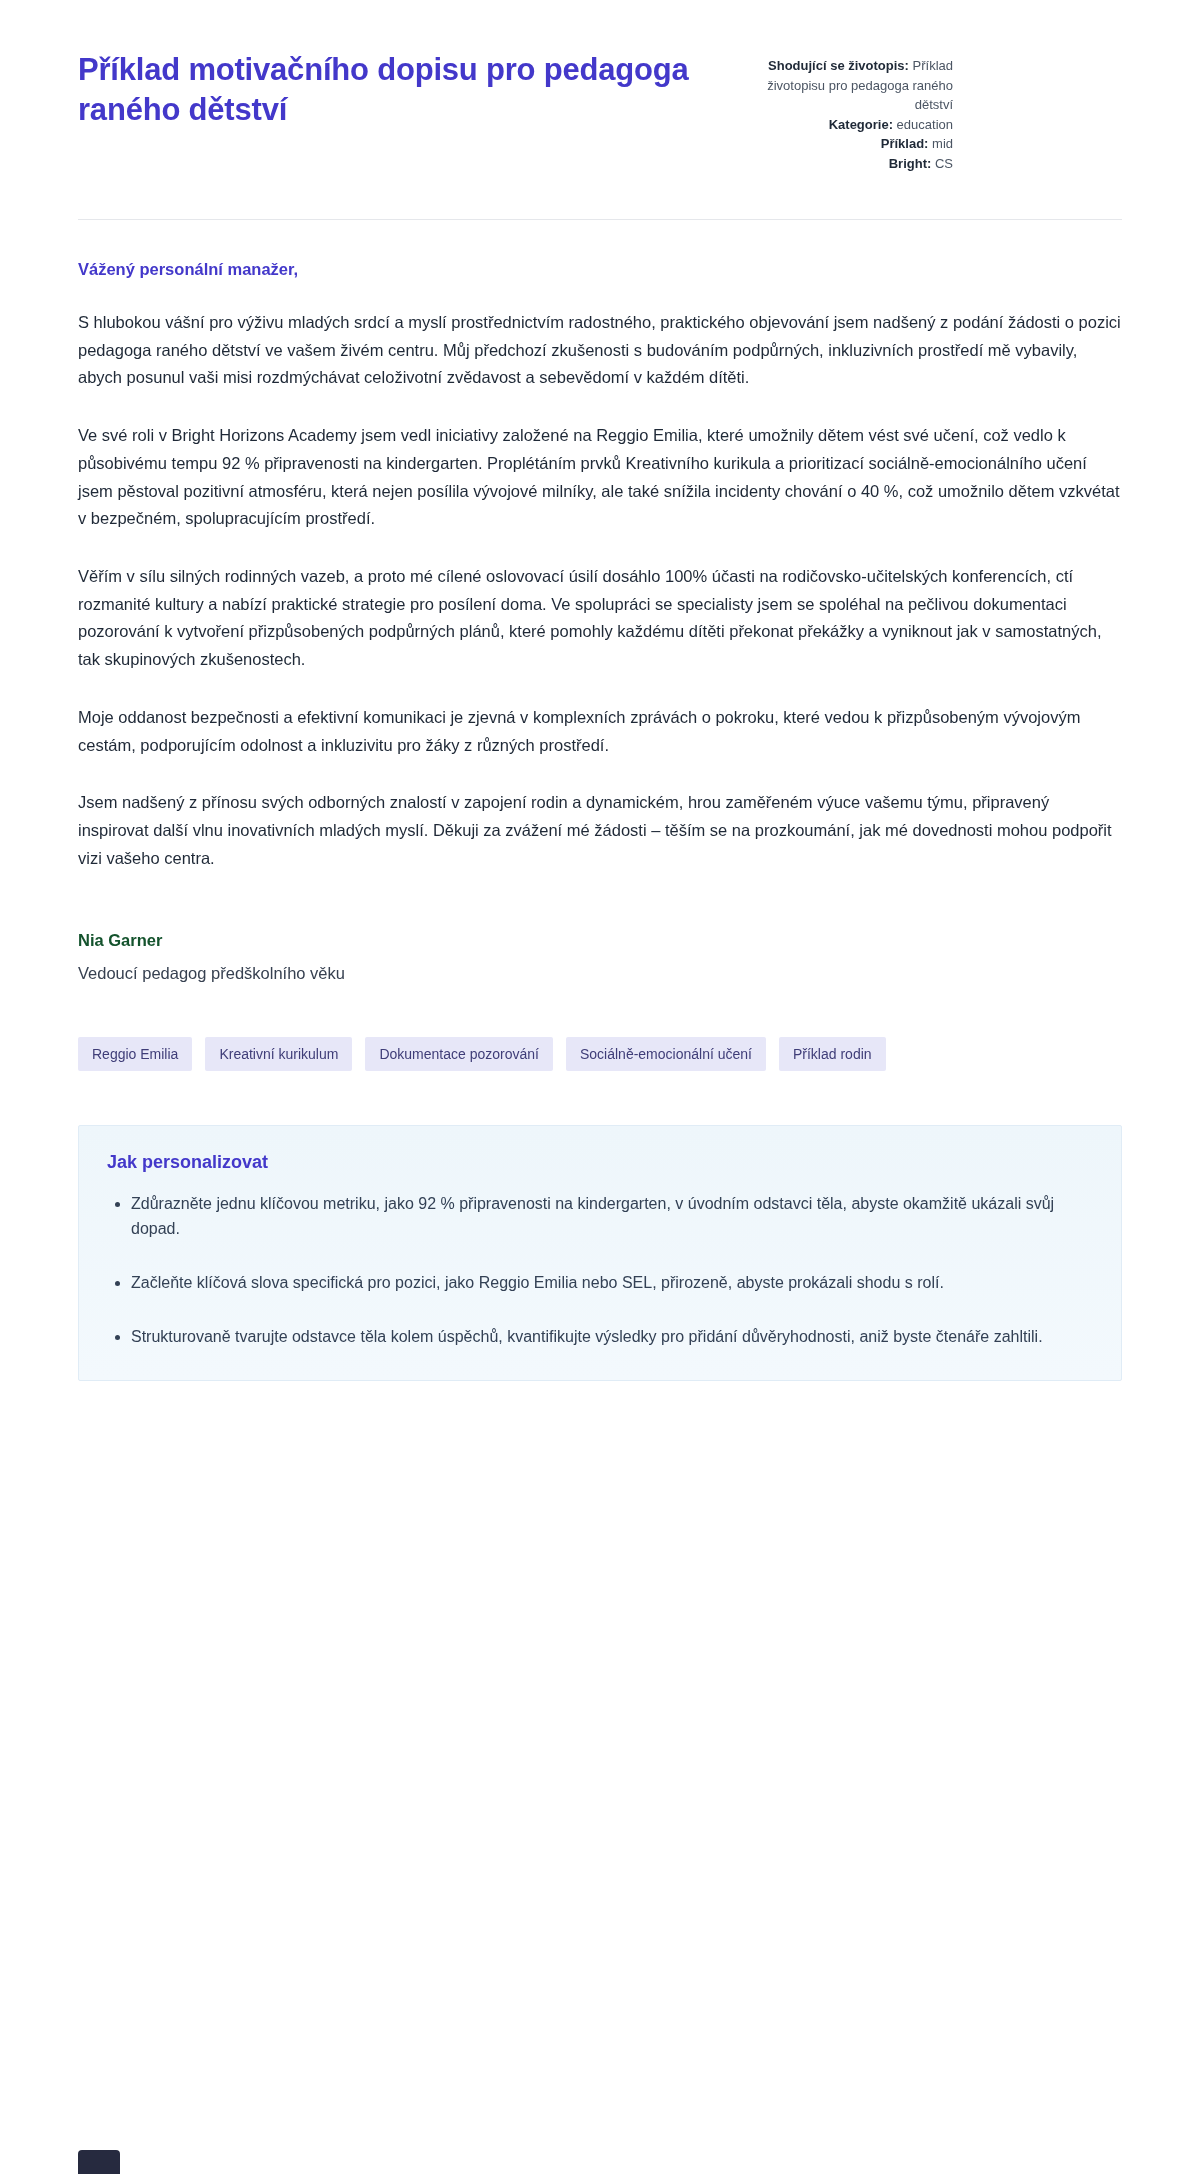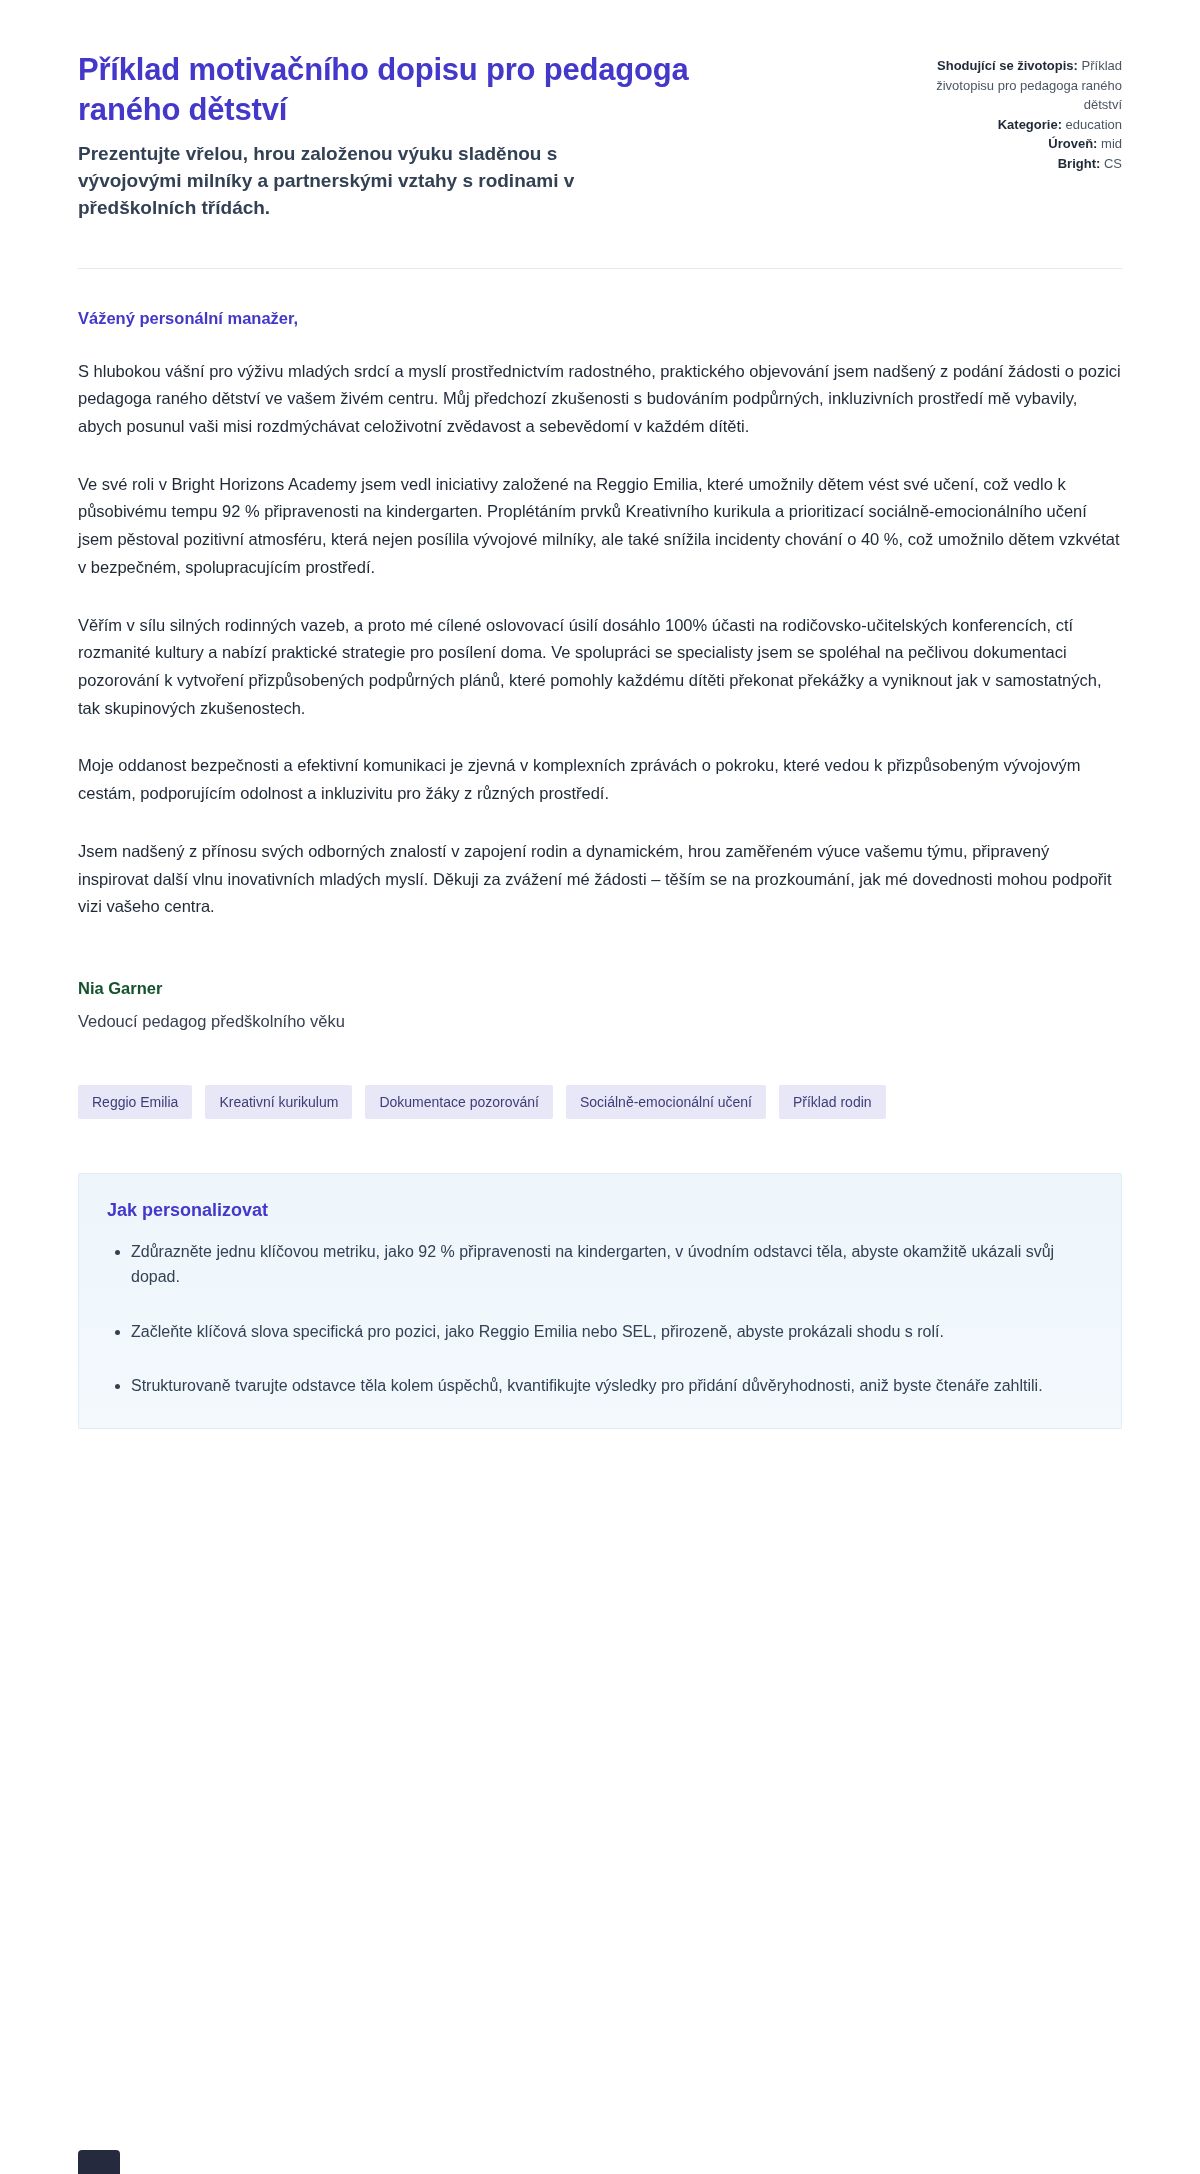--- a/index.html
+++ b/index.html
@@ -5,21 +5,21 @@
   * { margin:0; padding:0; box-sizing:border-box; }
   html, body { background:#ffffff; }
   body {
     width:1200px; min-height:2174px; position:relative;
     font-family:"Liberation Sans","DejaVu Sans",sans-serif;
     color:#1f2937;
   }
   .page { padding:50px 78px 0 78px; }
 
   
-  .header { display:flex; justify-content:space-between; align-items:flex-start; gap:40px; }
+  .header { display:flex; justify-content:flex-start; align-items:flex-start; gap:40px; }
   .title-block { max-width:620px; }
   h1.page-title {
     color:#4338ca; font-size:31px; font-weight:bold;
     line-height:1.3; letter-spacing:-0.2px;
   }
   .subtitle {
     margin-top:10px; font-size:19px; font-weight:bold;
     color:#334155; line-height:1.42; max-width:575px;
   }
   .meta { text-align:right; font-size:13px; color:#4b5563; line-height:1.5; max-width:215px; flex-shrink:0; padding-top:6px; }
@@ -65,33 +65,32 @@
   }
 </style>
 </head>
 <body>
 
 <div class="page">
 
   <div class="header">
     <div class="title-block">
       <h1 class="page-title">Příklad motivačního dopisu pro pedagoga raného dětství</h1>
-      <div class="subtitle">Prezentujte vřelou, hrou založenou výuku sladěnou s vývojovými milníky a partnerskými vztahy s rodinami v předškolních třídách.</div>
     </div>
     <div class="meta">
         <div class="meta-row">
         <b>Shodující se životopis:</b>
         <span>Příklad životopisu pro pedagoga raného dětství</span>
       </div>
         <div class="meta-row">
         <b>Kategorie:</b>
         <span>education</span>
       </div>
         <div class="meta-row">
-        <b>Úroveň:</b>
+        <b>Příklad:</b>
         <span>mid</span>
       </div>
         <div class="meta-row">
         <b>Bright:</b>
         <span>CS</span>
       </div>
       </div>
   </div>
 
   <hr class="divider">

